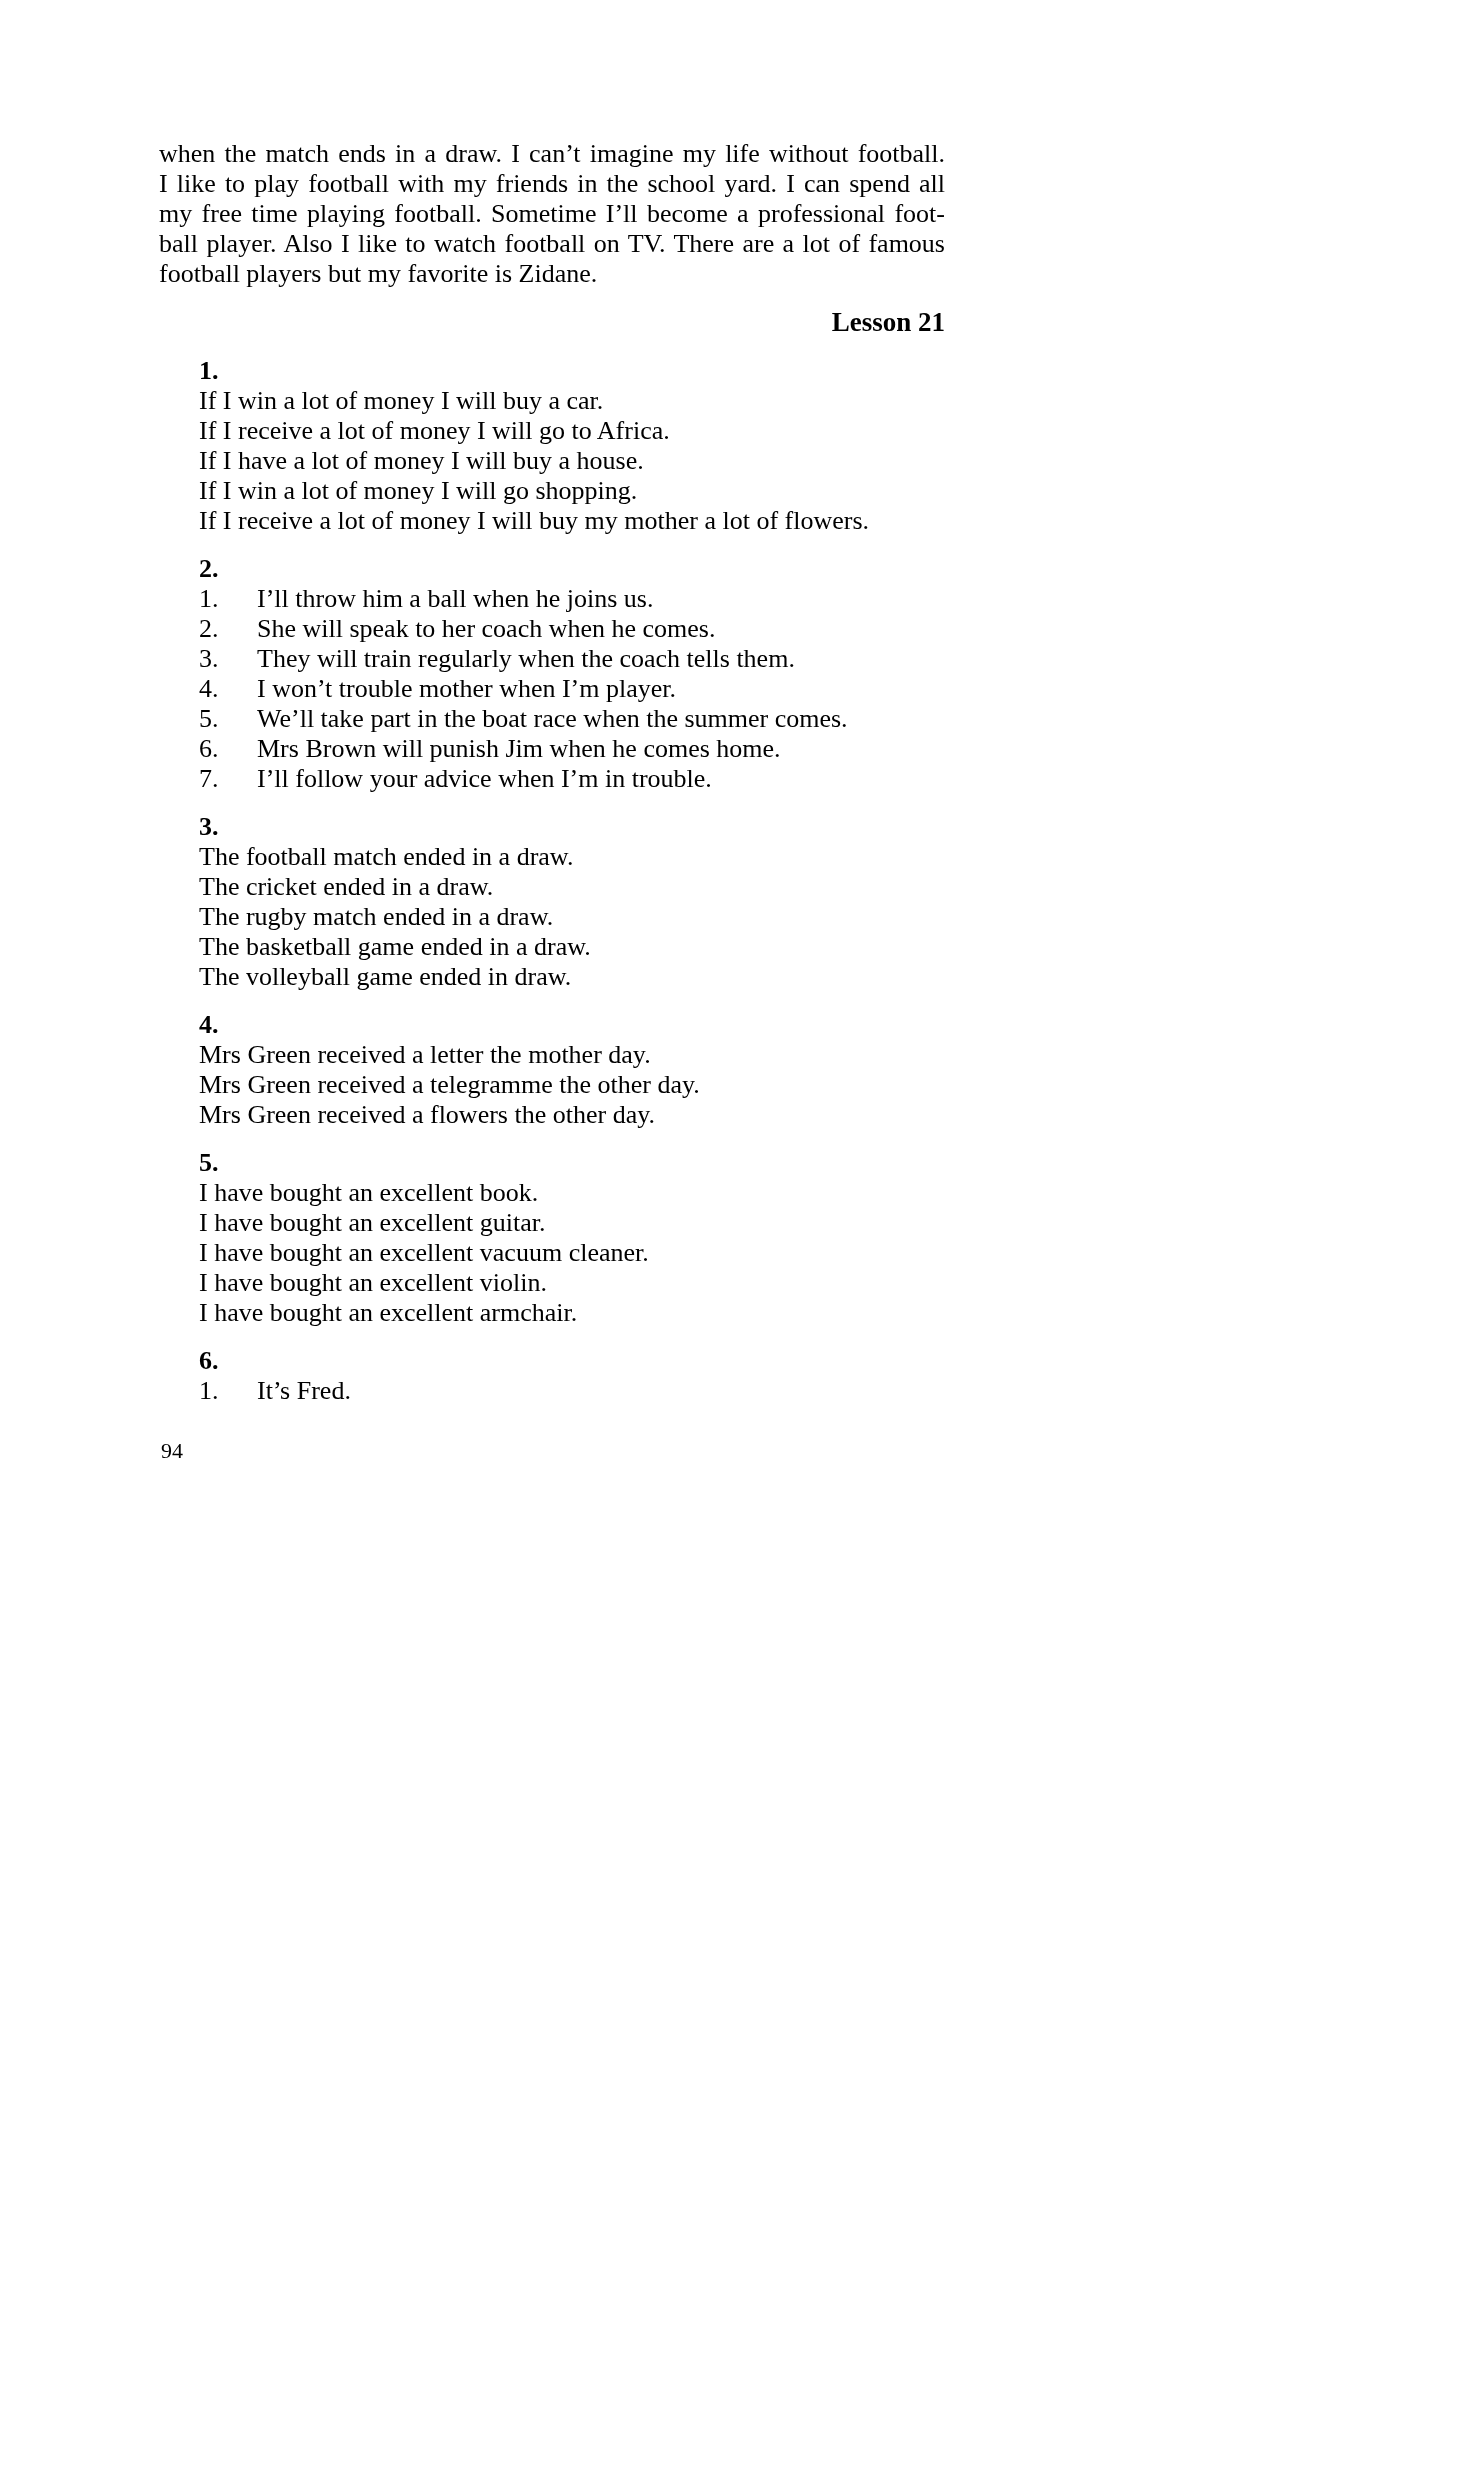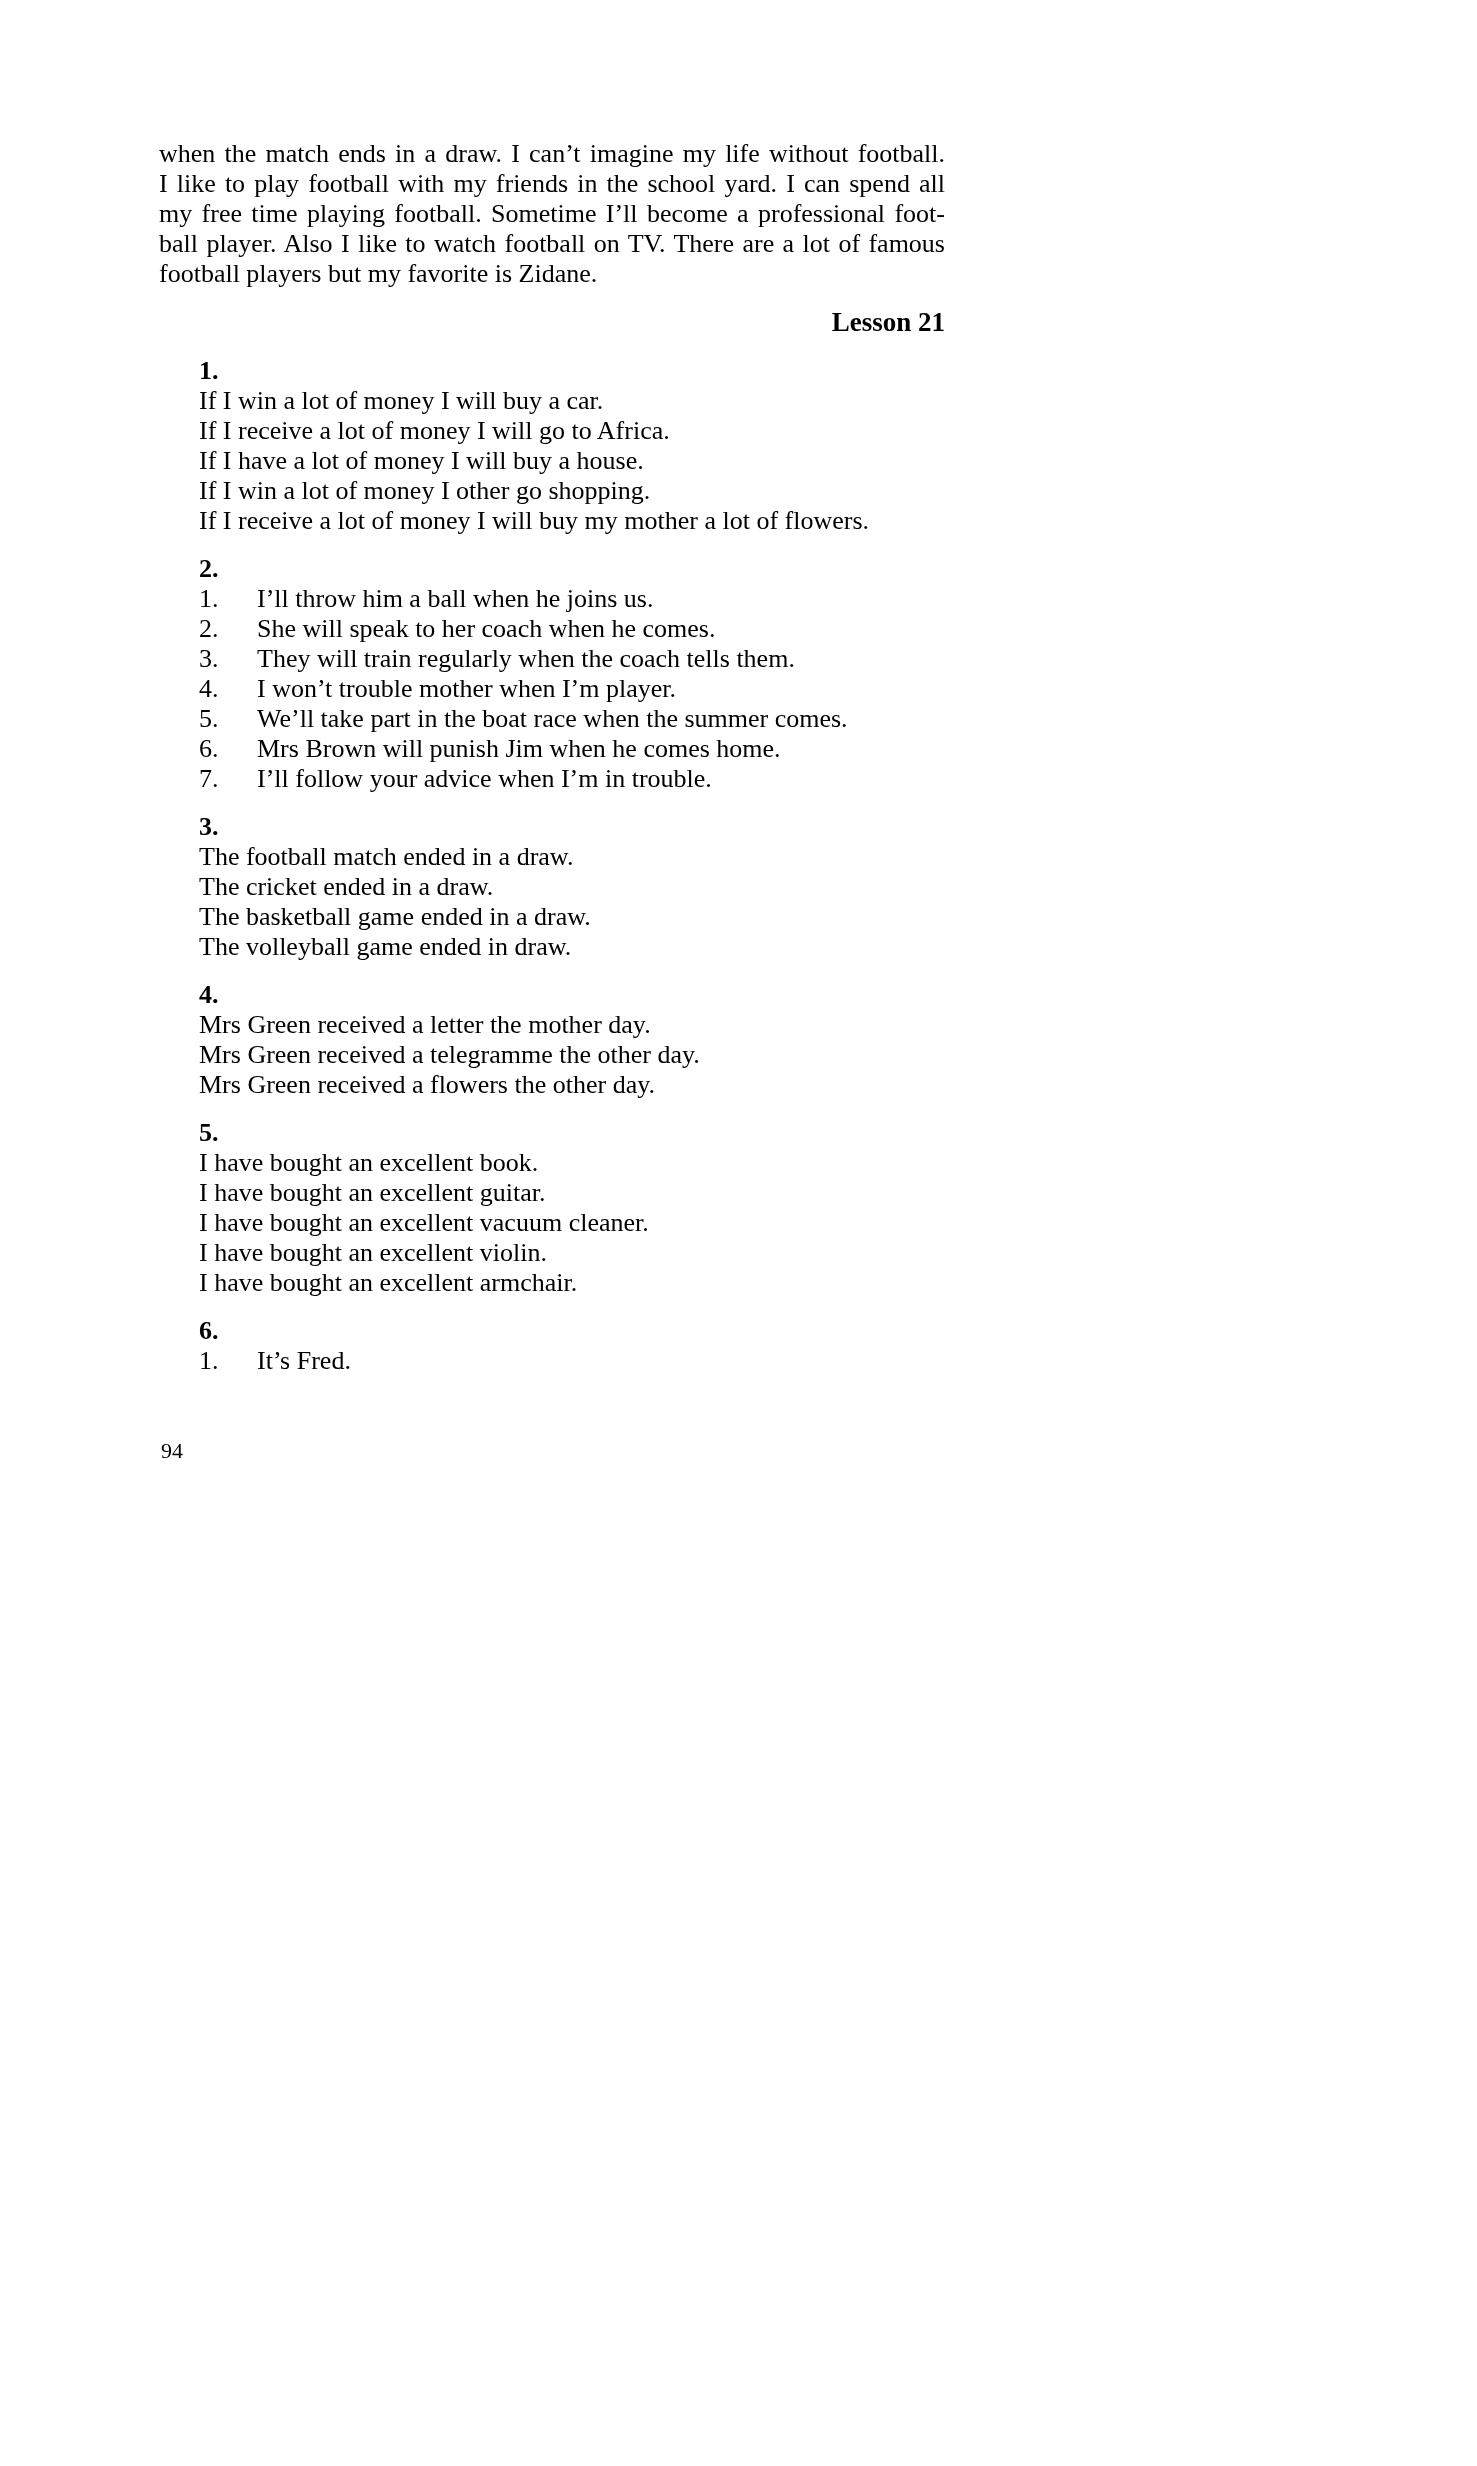--- a/index.html
+++ b/index.html
@@ -76,21 +76,21 @@
         <div class="line jl">ball player. Also I like to watch football on TV. There are a lot of famous</div>
         <div class="line">football players but my favorite is Zidane.</div>
       </div>
     <div class="heading">Lesson 21</div>
     <div id="sections">
         <div class="section">
           <div class="section-label">1.</div>
           <div class="line">If I win a lot of money I will buy a car.</div>
           <div class="line">If I receive a lot of money I will go to Africa.</div>
           <div class="line">If I have a lot of money I will buy a house.</div>
-          <div class="line">If I win a lot of money I other go shopping.</div>
+          <div class="line">If I win a lot of money I will go shopping.</div>
           <div class="line">If I receive a lot of money I will buy my mother a lot of flowers.</div>
         </div>
         <div class="section">
           <div class="section-label">2.</div>
           <div class="num-row">
             <span class="num">1.</span>
             <span class="txt">I’ll throw him a ball when he joins us.</span>
           </div>
           <div class="num-row">
             <span class="num">2.</span>
@@ -114,20 +114,21 @@
           </div>
           <div class="num-row">
             <span class="num">7.</span>
             <span class="txt">I’ll follow your advice when I’m in trouble.</span>
           </div>
         </div>
         <div class="section">
           <div class="section-label">3.</div>
           <div class="line">The football match ended in a draw.</div>
           <div class="line">The cricket ended in a draw.</div>
+          <div class="line">The rugby match ended in a draw.</div>
           <div class="line">The basketball game ended in a draw.</div>
           <div class="line">The volleyball game ended in draw.</div>
         </div>
         <div class="section">
           <div class="section-label">4.</div>
           <div class="line">Mrs Green received a letter the mother day.</div>
           <div class="line">Mrs Green received a telegramme the other day.</div>
           <div class="line">Mrs Green received a flowers the other day.</div>
         </div>
         <div class="section">

